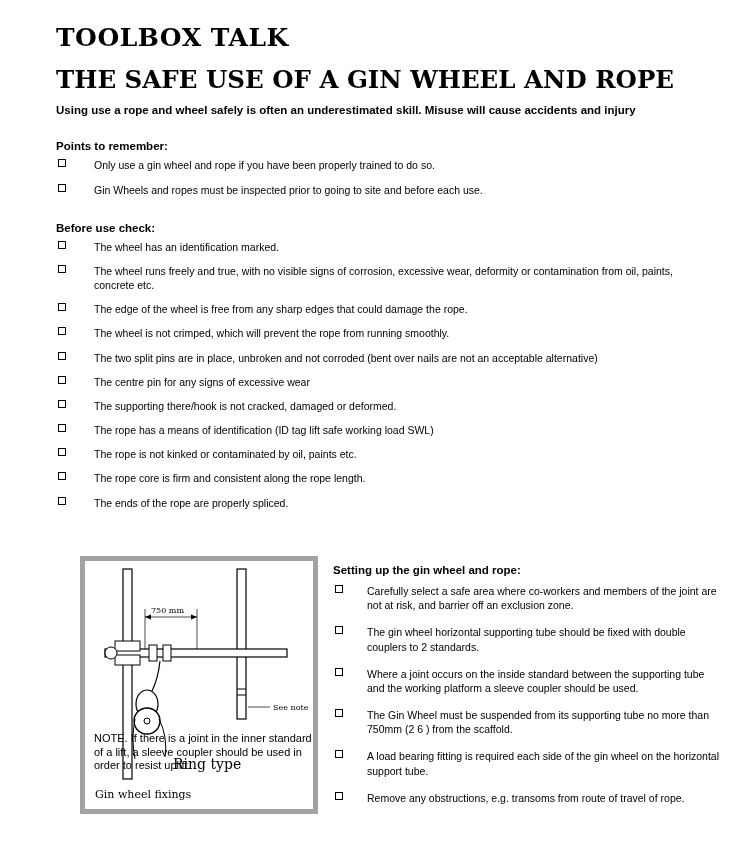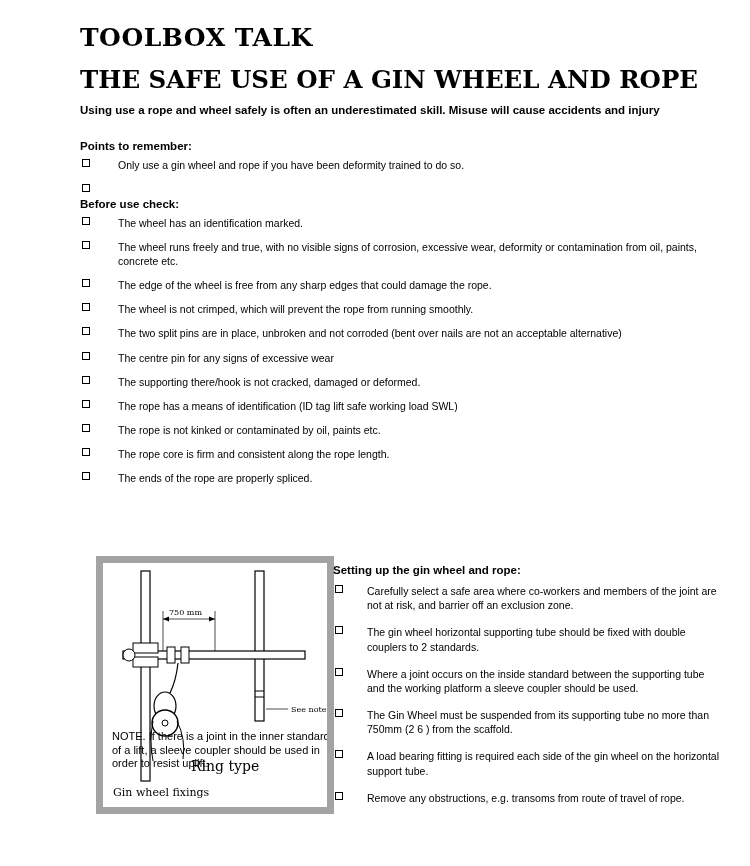--- a/index.html
+++ b/index.html
@@ -14,21 +14,21 @@
     color: #000000;
     position: relative;
     overflow: hidden;
   }
   .page {
     position: absolute;
     left: 0; top: 0;
     width: 750px;
     height: 866px;
     box-sizing: border-box;
-    padding: 18px 36px 10px 80px;
+    padding: 18px 36px 10px 56px;
   }
   .title-main {
     font-family: "DejaVu Serif", serif;
     font-weight: bold;
     font-size: 25px;
     letter-spacing: 0.5px;
     margin: 6px 0 2px 0;
     line-height: 1.1;
   }
   .title-sub {
@@ -77,25 +77,25 @@
     box-sizing: border-box;
   }
   .lower {
     position: absolute;
     left: 80px;
     top: 556px;
     width: 640px;
   }
   .fig {
     position: absolute;
-    left: 16px;
+    left: 0;
     top: 0;
     width: 238px;
     height: 258px;
-    border: 7px solid #a3a3a3;
+    border: 5px solid #a3a3a3;
     box-sizing: border-box;
     background: #ffffff;
     overflow: hidden;
   }
   .fig svg { display: block; }
   .fig-caption {
     position: absolute;
     left: 10px;
     bottom: 8px;
     font-family: "DejaVu Serif", serif;
@@ -138,22 +138,22 @@
 <body>
 
 <div class="page">
 
   <h1 class="title-main">TOOLBOX TALK</h1>
   <h2 class="title-sub">THE SAFE USE OF A GIN WHEEL AND ROPE</h2>
   <p class="intro">Using use a rope and wheel safely is often an underestimated skill. Misuse will cause accidents and injury</p>
 
   <div class="section-head">Points to remember:</div>
   <ul class="checklist">
-    <li><span class="box"></span><span>Only use a gin wheel and rope if you have been deformity trained to do so.</span></li>
-    <li><span class="box"></span></li>
+    <li><span class="box"></span><span>Only use a gin wheel and rope if you have been properly trained to do so.</span></li>
+    <li><span class="box"></span><span>Gin Wheels and ropes must be inspected prior to going to site and before each use.</span></li>
   </ul>
 
   <div class="section-head tight">Before use check:</div>
   <ul class="checklist">
     <li><span class="box"></span><span>The wheel has an identification marked.</span></li>
     <li><span class="box"></span><span>The wheel runs freely and true, with no visible signs of corrosion, excessive wear, deformity or contamination from oil, paints, concrete etc.</span></li>
     <li><span class="box"></span><span>The edge of the wheel is free from any sharp edges that could damage the rope.</span></li>
     <li><span class="box"></span><span>The wheel is not crimped, which will prevent the rope from running smoothly.</span></li>
     <li><span class="box"></span><span>The two split pins are in place, unbroken and not corroded (bent over nails are not an acceptable alternative)</span></li>
     <li><span class="box"></span><span>The centre pin for any signs of excessive wear</span></li>

